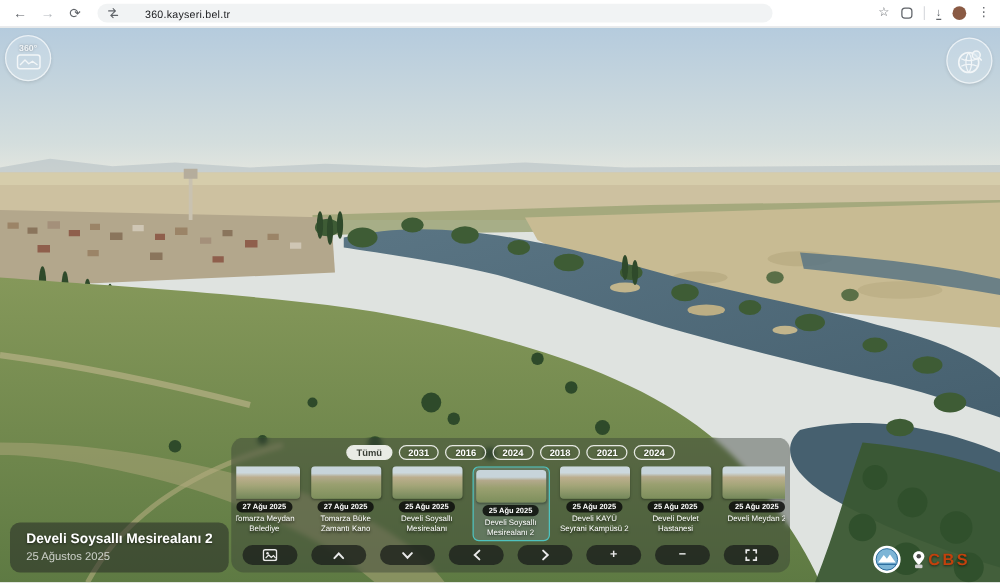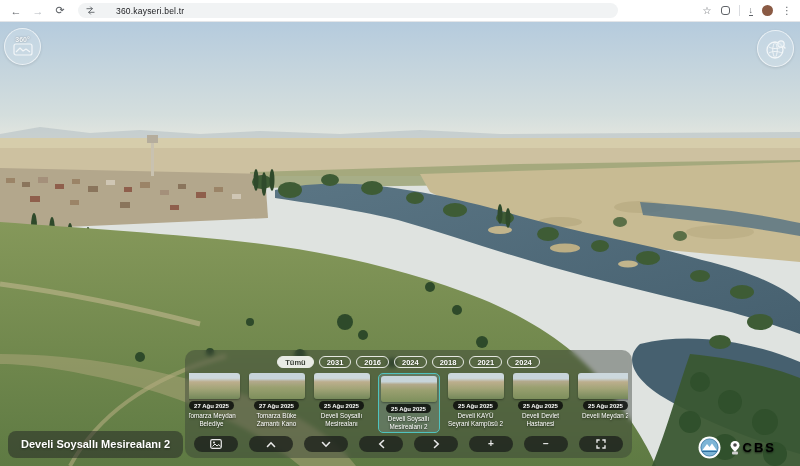--- a/index.html
+++ b/index.html
@@ -49,21 +49,21 @@
   .ctrl-btn svg { display:block; }
 
   
   #info-card { position:absolute; left:8px; bottom:8px; background:rgba(38,42,38,0.55); border-radius:8px; padding:7px 13px 8px; z-index:25; }
   #info-title { color:#ffffff; font-size:11px; font-weight:bold; text-shadow:0 1px 2px rgba(0,0,0,.5); }
   #info-date { color:rgba(255,255,255,0.72); font-size:9px; margin-top:3px; }
 
   
   #brand { position:absolute; right:24px; bottom:7px; display:flex; align-items:center; gap:8px; z-index:25; }
   #cbs-wrap { display:flex; align-items:center; gap:2px; }
-  #cbs-label { color:#000000; font-size:13px; font-weight:bold; letter-spacing:2px; text-shadow:0 1px 2px rgba(0,0,0,.6); }
+  #cbs-label { color:#c2410c; font-size:13px; font-weight:bold; letter-spacing:2px; text-shadow:0 1px 2px rgba(0,0,0,.6); }
 </style>
 </head>
 <body>
 
 <div id="stage">
 
   <div id="chrome">
     <div class="nav-btn">←</div>
     <div class="nav-btn disabled">→</div>
     <div class="nav-btn">⟳</div>
@@ -323,20 +323,21 @@
       <div class="ctrl-btn">
         <svg width="10" height="10" viewBox="0 0 10 10">
           <path d="M1 3.2 V1 H3.2 M6.8 1 H9 V3.2 M9 6.8 V9 H6.8 M3.2 9 H1 V6.8" fill="none" stroke="#e9e9e9" stroke-width="1.4" stroke-linecap="round"></path>
         </svg>
       </div>
     </div>
   </div>
 
   <div id="info-card">
     <div id="info-title">Develi Soysallı Mesirealanı 2</div>
+    <div id="info-date">25 Ağustos 2025</div>
   </div>
 
   <div id="brand">
     <svg width="23" height="23" viewBox="0 0 23 23">
       <circle cx="11.5" cy="11.5" r="11" fill="#ffffff"></circle>
       <circle cx="11.5" cy="11.5" r="8.6" fill="#7db5d6"></circle>
       <circle cx="11.5" cy="11.5" r="8.6" fill="none" stroke="#2e6e9e" stroke-width="0.8"></circle>
       <path d="M4.5 14 L9 8 L11.5 11 L14 7.5 L18.5 14 Z" fill="#ffffff"></path>
       <path d="M4 15.5 H19" stroke="#2e6e9e" stroke-width="1"></path>
     </svg>

